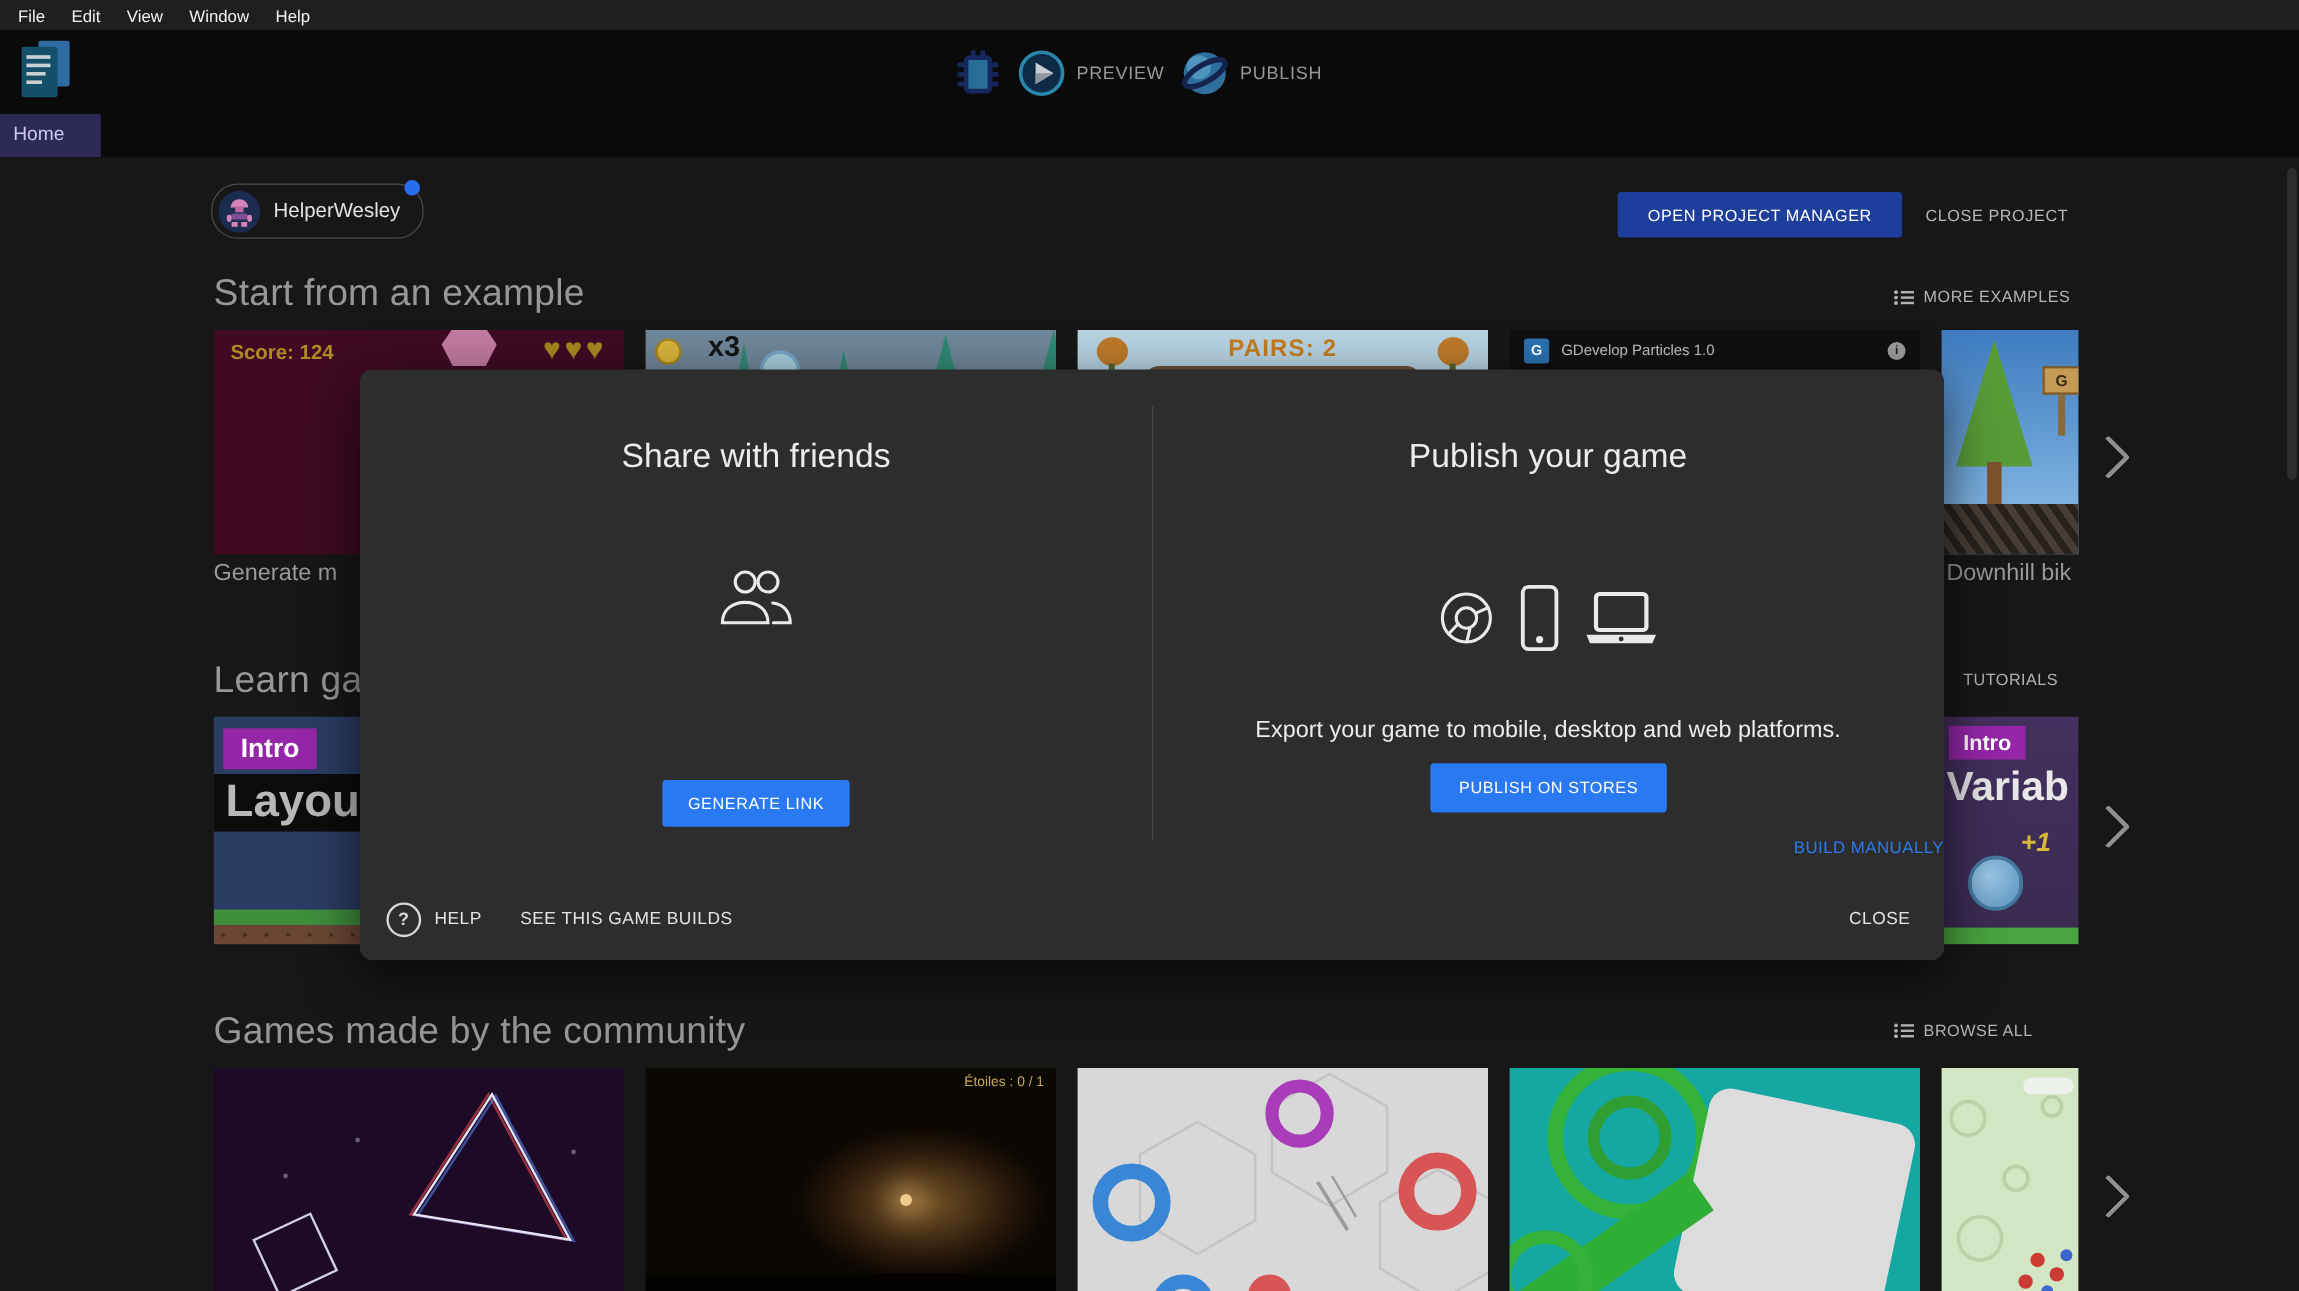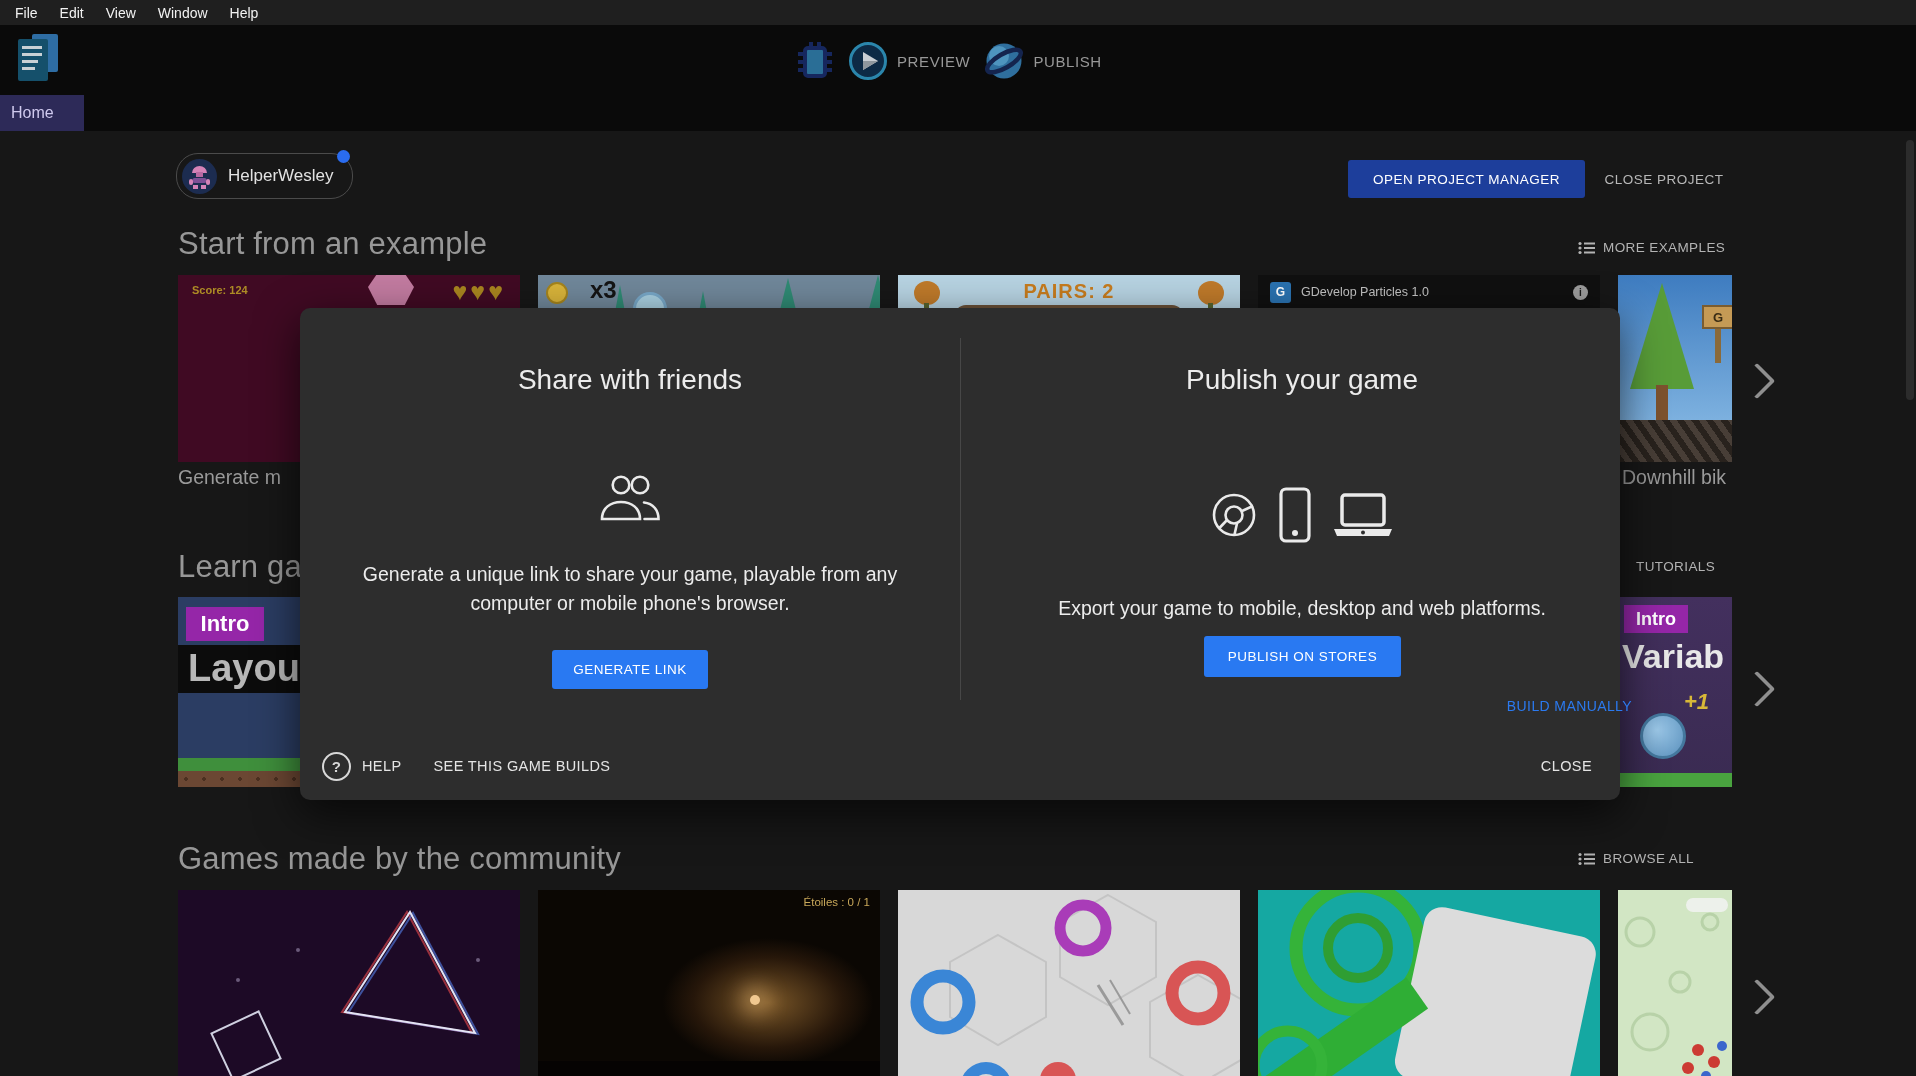--- a/index.html
+++ b/index.html
@@ -37,21 +37,21 @@
 
   .row { position:absolute; left:178px; width:1554px; overflow:hidden; display:flex; gap:18px; z-index:1; }
   .row1 { top:275px; height:187px; }
   .row2 { top:597px; height:190px; }
   .row3 { top:890px; height:195px; }
   .card { width:342px; flex:0 0 342px; height:100%; position:relative; overflow:hidden; cursor:pointer; }
   .card-label { position:absolute; top:466px; font-size:19.5px; color:#9a9a9a; z-index:1; }
 
   
   .c-geo { background:#400a23; }
-  .geo-score { position:absolute; left:14px; top:9px; color:#ad8c25; font-size:11px; font-weight:bold; }
+  .geo-score { position:absolute; left:14px; top:9px; color:#ad8c25; font-size:17px; font-weight:bold; }
   .geo-pent { position:absolute; left:190px; top:0; width:46px; height:30px; background:#c27ba0; clip-path:polygon(18% 0,82% 0,100% 40%,80% 100%,20% 100%,0 40%); }
   .geo-hearts { position:absolute; right:14px; top:2px; color:#a8851f; font-size:25px; letter-spacing:3px; }
 
   
   .c-trees { background:#70879a; }
   .tri { position:absolute; background:#2f8a74; clip-path:polygon(50% 0,100% 100%,0 100%); }
   .coin { position:absolute; left:8px; top:7px; width:22px; height:22px; border-radius:50%; background:#d9b43a; border:2px solid #a5841c; box-sizing:border-box; }
   .coin-x3 { position:absolute; left:36px; top:1px; color:#141414; font-size:24px; font-weight:bold;margin-left:16px; }
   .ball { position:absolute; left:95px; top:17px; width:34px; height:34px; border-radius:50%; background:#a8cfe0; border:3px solid #78a8c8; box-sizing:border-box; }
 
@@ -101,21 +101,21 @@
 
   
   .c-bubbles { background:#d2e6c4; }
 
   .chev { position:absolute; width:22px; height:22px; border-top:4.5px solid #8f8f8f; border-right:4.5px solid #8f8f8f; transform:rotate(45deg); border-radius:3px; z-index:1; cursor:pointer; }
 
   
   .dialog { position:absolute; left:300px; top:308px; width:1320px; height:492px; background:#2d2d2d; border-radius:10px; box-shadow:0 14px 44px rgba(0,0,0,.65); z-index:10; }
   .dlg-divider { position:absolute; left:660px; top:30px; width:1px; height:362px; background:#474747; }
   .dlg-col { position:absolute; top:0; width:660px; height:492px; }
-  .dlg-colR { left:660px;margin-left:12px; }
+  .dlg-colR { left:660px; }
   .dlg-title { position:absolute; left:0; width:100%; top:56px; text-align:center; color:#ececec; font-size:28px; font-weight:300; }
   .dlg-icon { position:absolute; left:0; width:100%; display:flex; justify-content:center; }
   .dlg-desc { position:absolute; left:30px; right:30px; text-align:center; color:#ececec; font-size:19.5px; line-height:29px; }
   .btn-blue { position:absolute; background:#2979f2; color:#fff; font-size:13.5px; letter-spacing:.5px; border:none; border-radius:3px; display:flex; align-items:center; justify-content:center; cursor:pointer; font-family:inherit; }
   .btn-gen { left:252px; top:342px; width:156px; height:39px; }
   .btn-pub { left:232px; top:328px; width:197px; height:41px; }
   .link-build { position:absolute; left:0; width:100%; top:390px; text-align:right; color:#2b7af0; font-size:14px; letter-spacing:.4px; cursor:pointer; }
   .dlg-footer { position:absolute; left:22px; right:28px; top:440px; height:36px; display:flex; align-items:center; color:#e4e4e4; font-size:14.5px; letter-spacing:.4px; }
   .help-circ { width:25px; height:25px; border:2.5px solid #d8d8d8; border-radius:50%; color:#d8d8d8; font-size:15px; font-weight:bold; display:flex; align-items:center; justify-content:center; margin-right:11px; }
   .ftr-btn { cursor:pointer; }
@@ -358,21 +358,20 @@
     <div class="dlg-col">
       <div class="dlg-title">Share with friends</div>
       <div class="dlg-icon" style="top:164px;">
         <svg width="74" height="50" viewBox="0 0 74 50" fill="none" stroke="#eaeaea" stroke-width="2.6" stroke-linecap="round">
           <circle cx="28" cy="13" r="8.3"></circle>
           <circle cx="47" cy="13" r="8.3"></circle>
           <path d="M9 47 c0-11 8.5-17 19-17 s19 6 19 17 z"></path>
           <path d="M51 30.5 c9 1 14.5 7.5 14.5 16.5 h-14"></path>
         </svg>
       </div>
-      <div class="dlg-desc" style="top:252px;">Generate a unique link to share your game, playable from any computer or mobile phone's browser.</div>
       <button class="btn-blue btn-gen">GENERATE LINK</button>
     </div>
 
     <div class="dlg-col dlg-colR">
       <div class="dlg-title">Publish your game</div>
       <div class="dlg-icon" style="top:178px; gap:20px; align-items:center;">
         <svg width="48" height="48" viewBox="0 0 48 48" fill="none" stroke="#eaeaea" stroke-width="2.6">
           <circle cx="24" cy="24" r="20"></circle>
           <circle cx="24" cy="24" r="8.5"></circle>
           <line x1="32" y1="20" x2="43" y2="15"></line>

